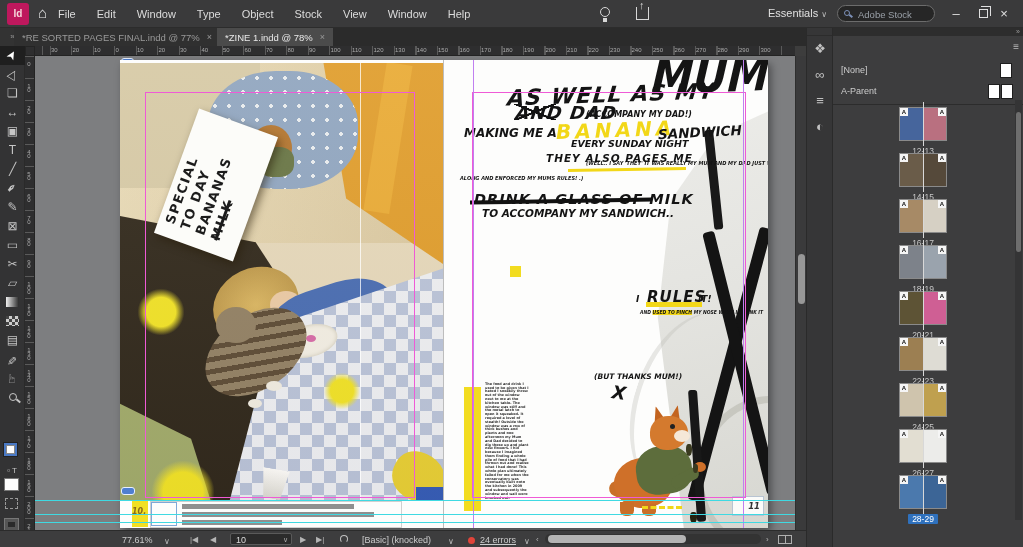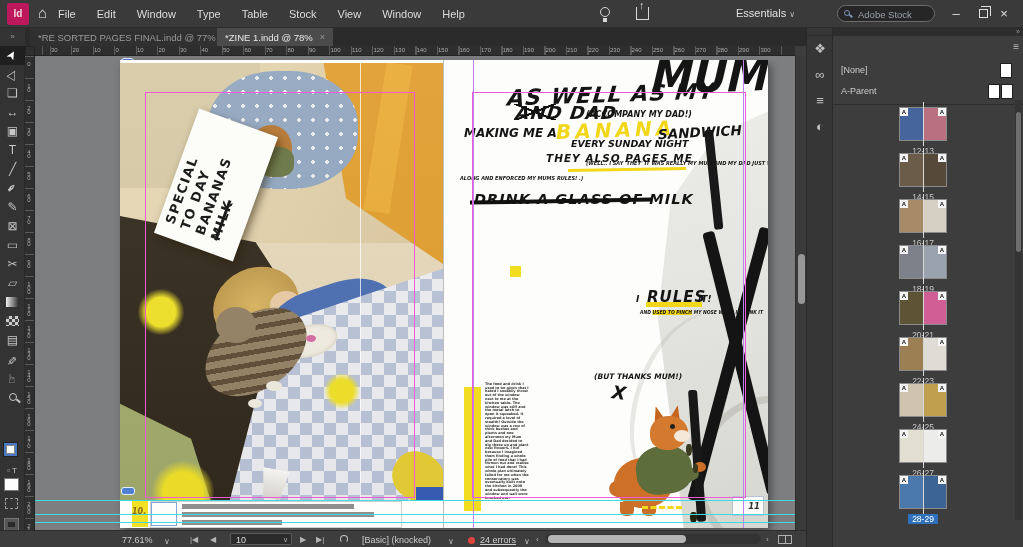--- a/index.html
+++ b/index.html
@@ -13,21 +13,21 @@
   .appbar { position:absolute; left:0; top:0; width:1023px; height:28px; background:#3a3a3b; border-bottom:1px solid #2c2c2c; }
   .logo { position:absolute; left:7px; top:3px; width:22px; height:22px; background:#be185d; border-radius:3px;
           color:#f5d7db; font-size:10px; font-weight:bold; text-align:center; line-height:22px; }
   .home { position:absolute; left:38px; top:4px; color:#e8e8e8; font-size:15px; }
   .menu { position:absolute; left:58px; top:0; height:28px; display:flex; align-items:center; gap:21px; }
   .mi { color:#dcdcdc; font-size:11px; }
   .bulb { position:absolute; left:600px; top:7px; width:10px; height:10px; border:1.5px solid #d8d8d8; border-radius:50%; }
   .bulb:after { content:""; position:absolute; left:2px; top:10px; width:4px; height:4px; background:#d8d8d8; }
   .share { position:absolute; left:636px; top:7px; width:13px; height:13px; border:1.5px solid #d8d8d8; border-top:none; }
   .share:after { content:"↑"; position:absolute; left:2px; top:-8px; color:#d8d8d8; font-size:11px; }
-  .wsp { position:absolute; left:736px; top:7px; color:#e0e0e0; font-size:11px; }
+  .wsp { position:absolute; left:768px; top:7px; color:#e0e0e0; font-size:11px; }
   .chev { color:#bbbbbb; font-size:8px; }
   .stock { position:absolute; left:837px; top:5px; width:98px; height:17px; background:#262626; border:1px solid #6c6c6c; border-radius:9px; }
   .stock .lens { position:absolute; left:6px; top:4px; width:6px; height:6px; border:1.5px solid #7c90b8; border-radius:50%; }
   .stock .lens:after { content:""; position:absolute; left:4px; top:4px; width:4px; height:1.5px; background:#7c90b8; transform:rotate(40deg); }
   .stock .ph { position:absolute; left:20px; top:3px; color:#9aa0a8; font-size:9.5px; }
   .winbtn { position:absolute; top:6px; color:#e0e0e0; font-size:13px; text-align:center; width:20px; }
   .restore { position:absolute; left:979px; top:9px; width:9px; height:9px; border:1.2px solid #e0e0e0; }
   .restore:after { content:""; position:absolute; left:1px; top:-4px; width:9px; height:9px; border:1.2px solid #e0e0e0; border-left:none; border-bottom:none; }
 
   
@@ -147,21 +147,21 @@
 <div class="screen">
 
   <div class="appbar">
     <div class="logo">Id</div>
     <span class="home">⌂</span>
     <nav class="menu" id="menubar">
         <span class="mi">File</span>
         <span class="mi">Edit</span>
         <span class="mi">Window</span>
         <span class="mi">Type</span>
-        <span class="mi">Table</span>
+        <span class="mi">Object</span>
         <span class="mi">Stock</span>
         <span class="mi">View</span>
         <span class="mi">Window</span>
         <span class="mi">Help</span>
       </nav>
     <span class="bulb"></span>
     <span class="share"></span>
     <span class="wsp"><span>Essentials</span>
       <span class="chev">∨</span></span>
     <span class="stock">
@@ -169,21 +169,21 @@
       <span class="ph">Adobe Stock</span>
     </span>
     <span class="winbtn" style="left:946px;">–</span>
     <span class="restore"></span>
     <span class="winbtn" style="left:994px;">×</span>
   </div>
 
   <div class="tabbar"></div>
   <div class="tabstub">»</div>
   <div id="doctabs">
-      <div class="dtab off" style="left: 30px; top: 28px; position: absolute;">
+      <div class="dtab off" style="left: 14px; top: 28px; position: absolute;">
         <span>*RE SORTED PAGES FINAL.indd @ 77%</span>
         <span class="x">×</span>
       </div>
       <div class="dtab on" style="left: 217px; top: 28px; position: absolute;">
         <span>*ZINE 1.indd @ 78%</span>
         <span class="x">×</span>
       </div>
     </div>
 
   <div class="toolcol">
@@ -365,20 +365,21 @@
         <div class="zt" style="left:20px;top:66px;font-size:12px;">MAKING ME A</div>
         <div class="zt" style="left:112px;top:58px;font-size:20px;color:#f2d718;letter-spacing:4px;transform:rotate(-2deg);">BANANA</div>
         <div class="zt" style="left:214px;top:64px;font-size:13.5px;transform:rotate(-3deg);">SANDWICH</div>
         <div class="zt" style="left:127px;top:78px;font-size:9.5px;">EVERY SUNDAY NIGHT</div>
         <div class="zt" style="left:102px;top:92px;font-size:10.5px;letter-spacing:1px;">THEY ALSO PAGES ME</div>
         <div class="zt tiny" style="left:142px;top:100px;font-size:10px;width:400px;">(WELL.. I SAY 'THEY'  IT WAS REALLY MY MUM AND MY DAD JUST WENT</div>
         <div class="abs" style="left:124px;top:108px;width:118px;height:3px;background:#f2d718;transform:rotate(-1deg);"></div>
         <div class="zt tiny" style="left:16px;top:115px;font-size:10px;width:300px;">ALONG AND ENFORCED MY MUMS RULES! .)</div>
         <div class="zt" style="left:30px;top:131px;font-size:14.5px;letter-spacing:1px;">DRINK A GLASS OF MILK</div>
         <div class="abs" style="left:26px;top:139px;width:182px;height:3.5px;background:#111;transform:rotate(-1deg);"></div>
+        <div class="zt" style="left:38px;top:147px;font-size:10.5px;">TO ACCOMPANY MY SANDWICH..</div>
 
         <div class="abs" style="left:202px;top:242px;width:56px;height:5px;background:#f2d718;"></div>
         <div class="zt" style="left:192px;top:234px;font-size:9px;">I</div>
         <div class="zt" style="left:203px;top:228px;font-size:15px;letter-spacing:1px;">RULES</div>
         <div class="zt" style="left:254px;top:234px;font-size:9px;">IT!</div>
         <div class="zt tiny" style="left:196px;top:250px;font-size:9px;width:300px;">
           <span>AND</span> <span class="hl">USED TO PINCH</span> <span>MY NOSE WHEN I DRANK IT</span>
         </div>
 
         <div class="zt" style="left:150px;top:312px;font-size:7.5px;">(BUT THANKS MUM!)</div>

